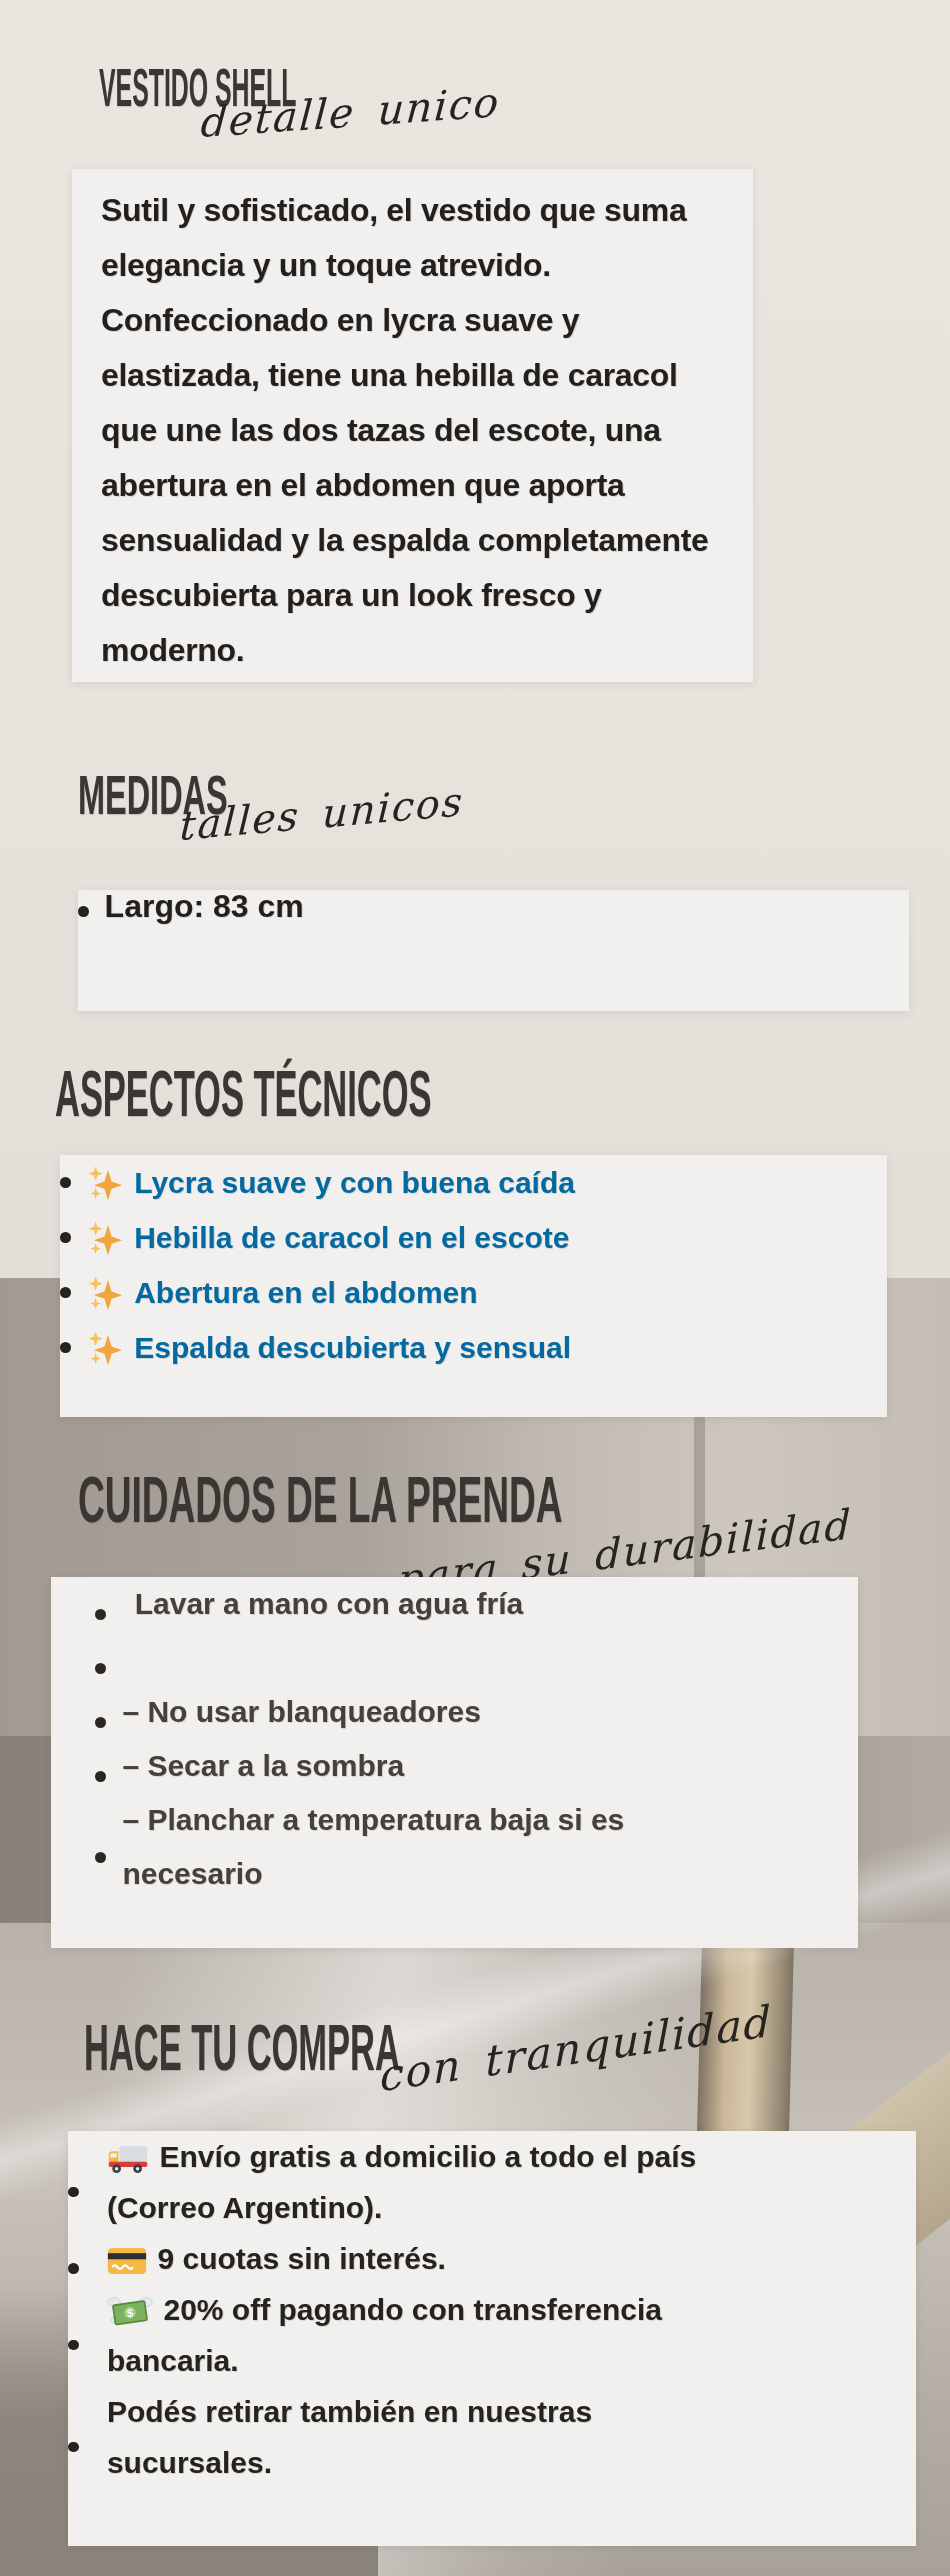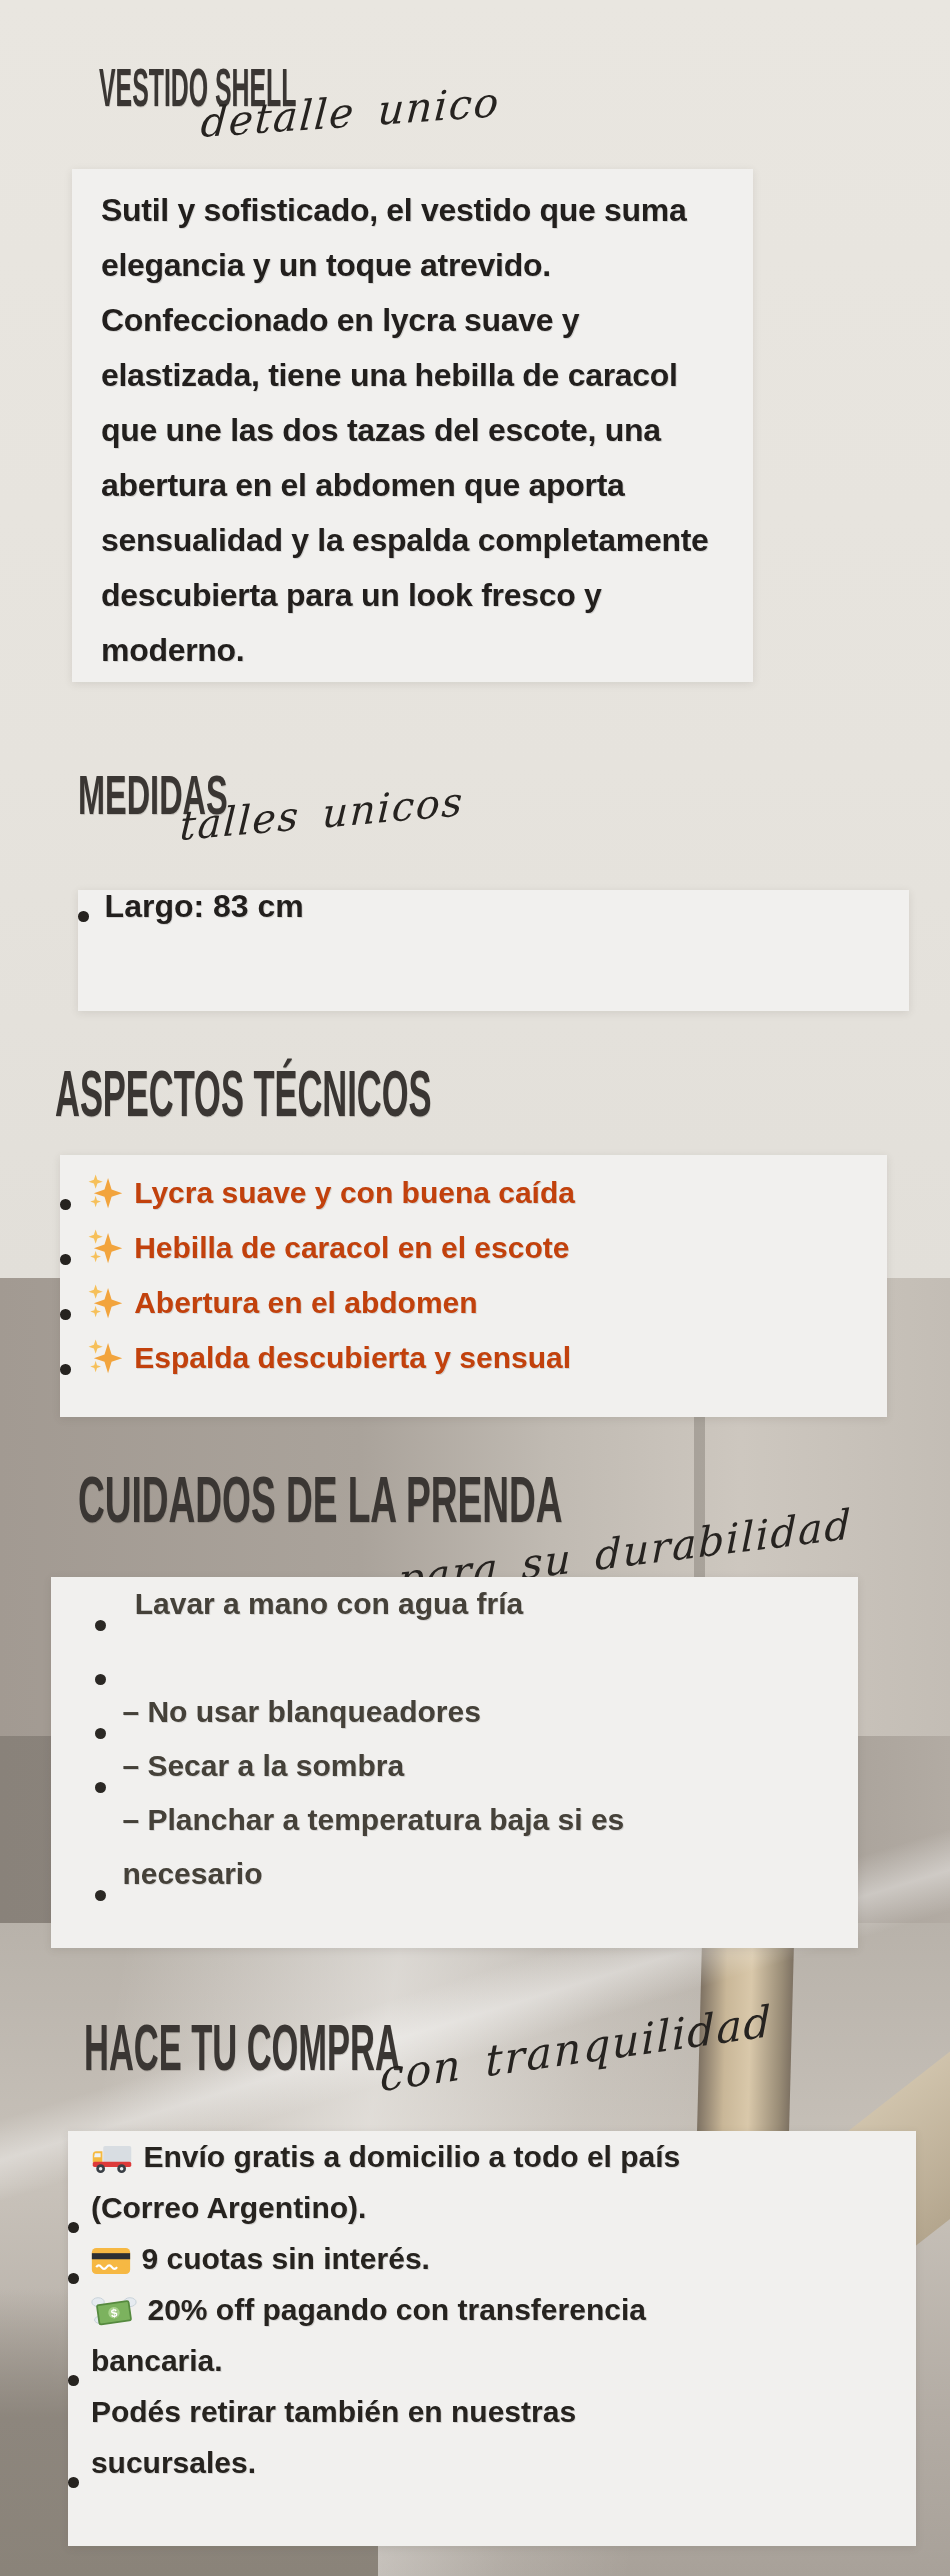--- a/index.html
+++ b/index.html
@@ -42,47 +42,47 @@
     font-style:italic;color:#262320;white-space:nowrap;
     letter-spacing:1.8px;word-spacing:8px;transform-origin:left center;}
 
   .card{position:absolute;background:#f1f0ee;box-shadow:0 1.8px 8px rgba(70,62,55,.12);}
   .desc-text{position:absolute;left:29px;top:14px;width:792px;margin:0;
     font-size:32px;line-height:55px;font-weight:700;color:#221f1d;
     letter-spacing:-0.3px;white-space:pre-line;
     text-shadow:0.9px 0.9px 0 rgba(0,0,0,.12);}
 
   ul.blist{list-style:none;margin:0;padding:0;position:absolute;left:0;top:0;width:100%;}
-  ul.blist li{display:flex;align-items:flex-end;}
+  ul.blist li{display:flex;align-items:center;}
   .dot{flex:0 0 auto;width:10.6px;height:10.6px;border-radius:50%;background:#26231f;}
   .btext{font-weight:700;white-space:pre-line;text-shadow:0.9px 0.9px 0 rgba(0,0,0,.12);}
   .icn{flex:0 0 auto;display:inline-block;}
 
   
   .medidas-list{padding:42px 0 0 32px;}
   .medidas-list li .dot{margin:10.6px 16px 0 0;}
   .medidas-list .btext{font-size:32px;line-height:32px;color:#221f1d;}
 
   
   .aspectos-list{padding:13.2px 0 0 48px;}
   .aspectos-list li{height:55px;align-items:center;}
   .aspectos-list li .dot{margin:0 14px 0 0;}
   .aspectos-list .icn{margin:0 10.6px 0 0;}
-  .aspectos-list .btext{font-size:30px;color:#c2410c;}
+  .aspectos-list .btext{font-size:30px;color:#0369a1;}
 
   
   .cuidados-list{padding:31px 35px 0 68px;}
   .cuidados-list li{min-height:54px;padding-left:44px;}
   .cuidados-list li .dot{margin:21px 16px 0 0;width:11.4px;height:11.4px;background:#2b2824;}
   .cuidados-list .btext{font-size:30px;line-height:54px;color:#454139;}
   .cuidados-list li.indent-first .btext{padding-left:12.3px;}
 
   
   .compra-list{padding:6.2px 33px 0 17.6px;}
-  .compra-list li{min-height:51px;}
+  .compra-list li{min-height:51px;gap:16px;}
   .compra-list li .dot{margin:20px 12.3px 0 0;}
   .compra-list .icn{vertical-align:-7px;margin-right:10.6px;}
   .compra-list .btext{font-size:30px;line-height:51px;color:#26231f;}
 </style>
 </head>
 <body>
 
 <div class="canvas">
 
   <div class="bg-layer bg-top"></div>

